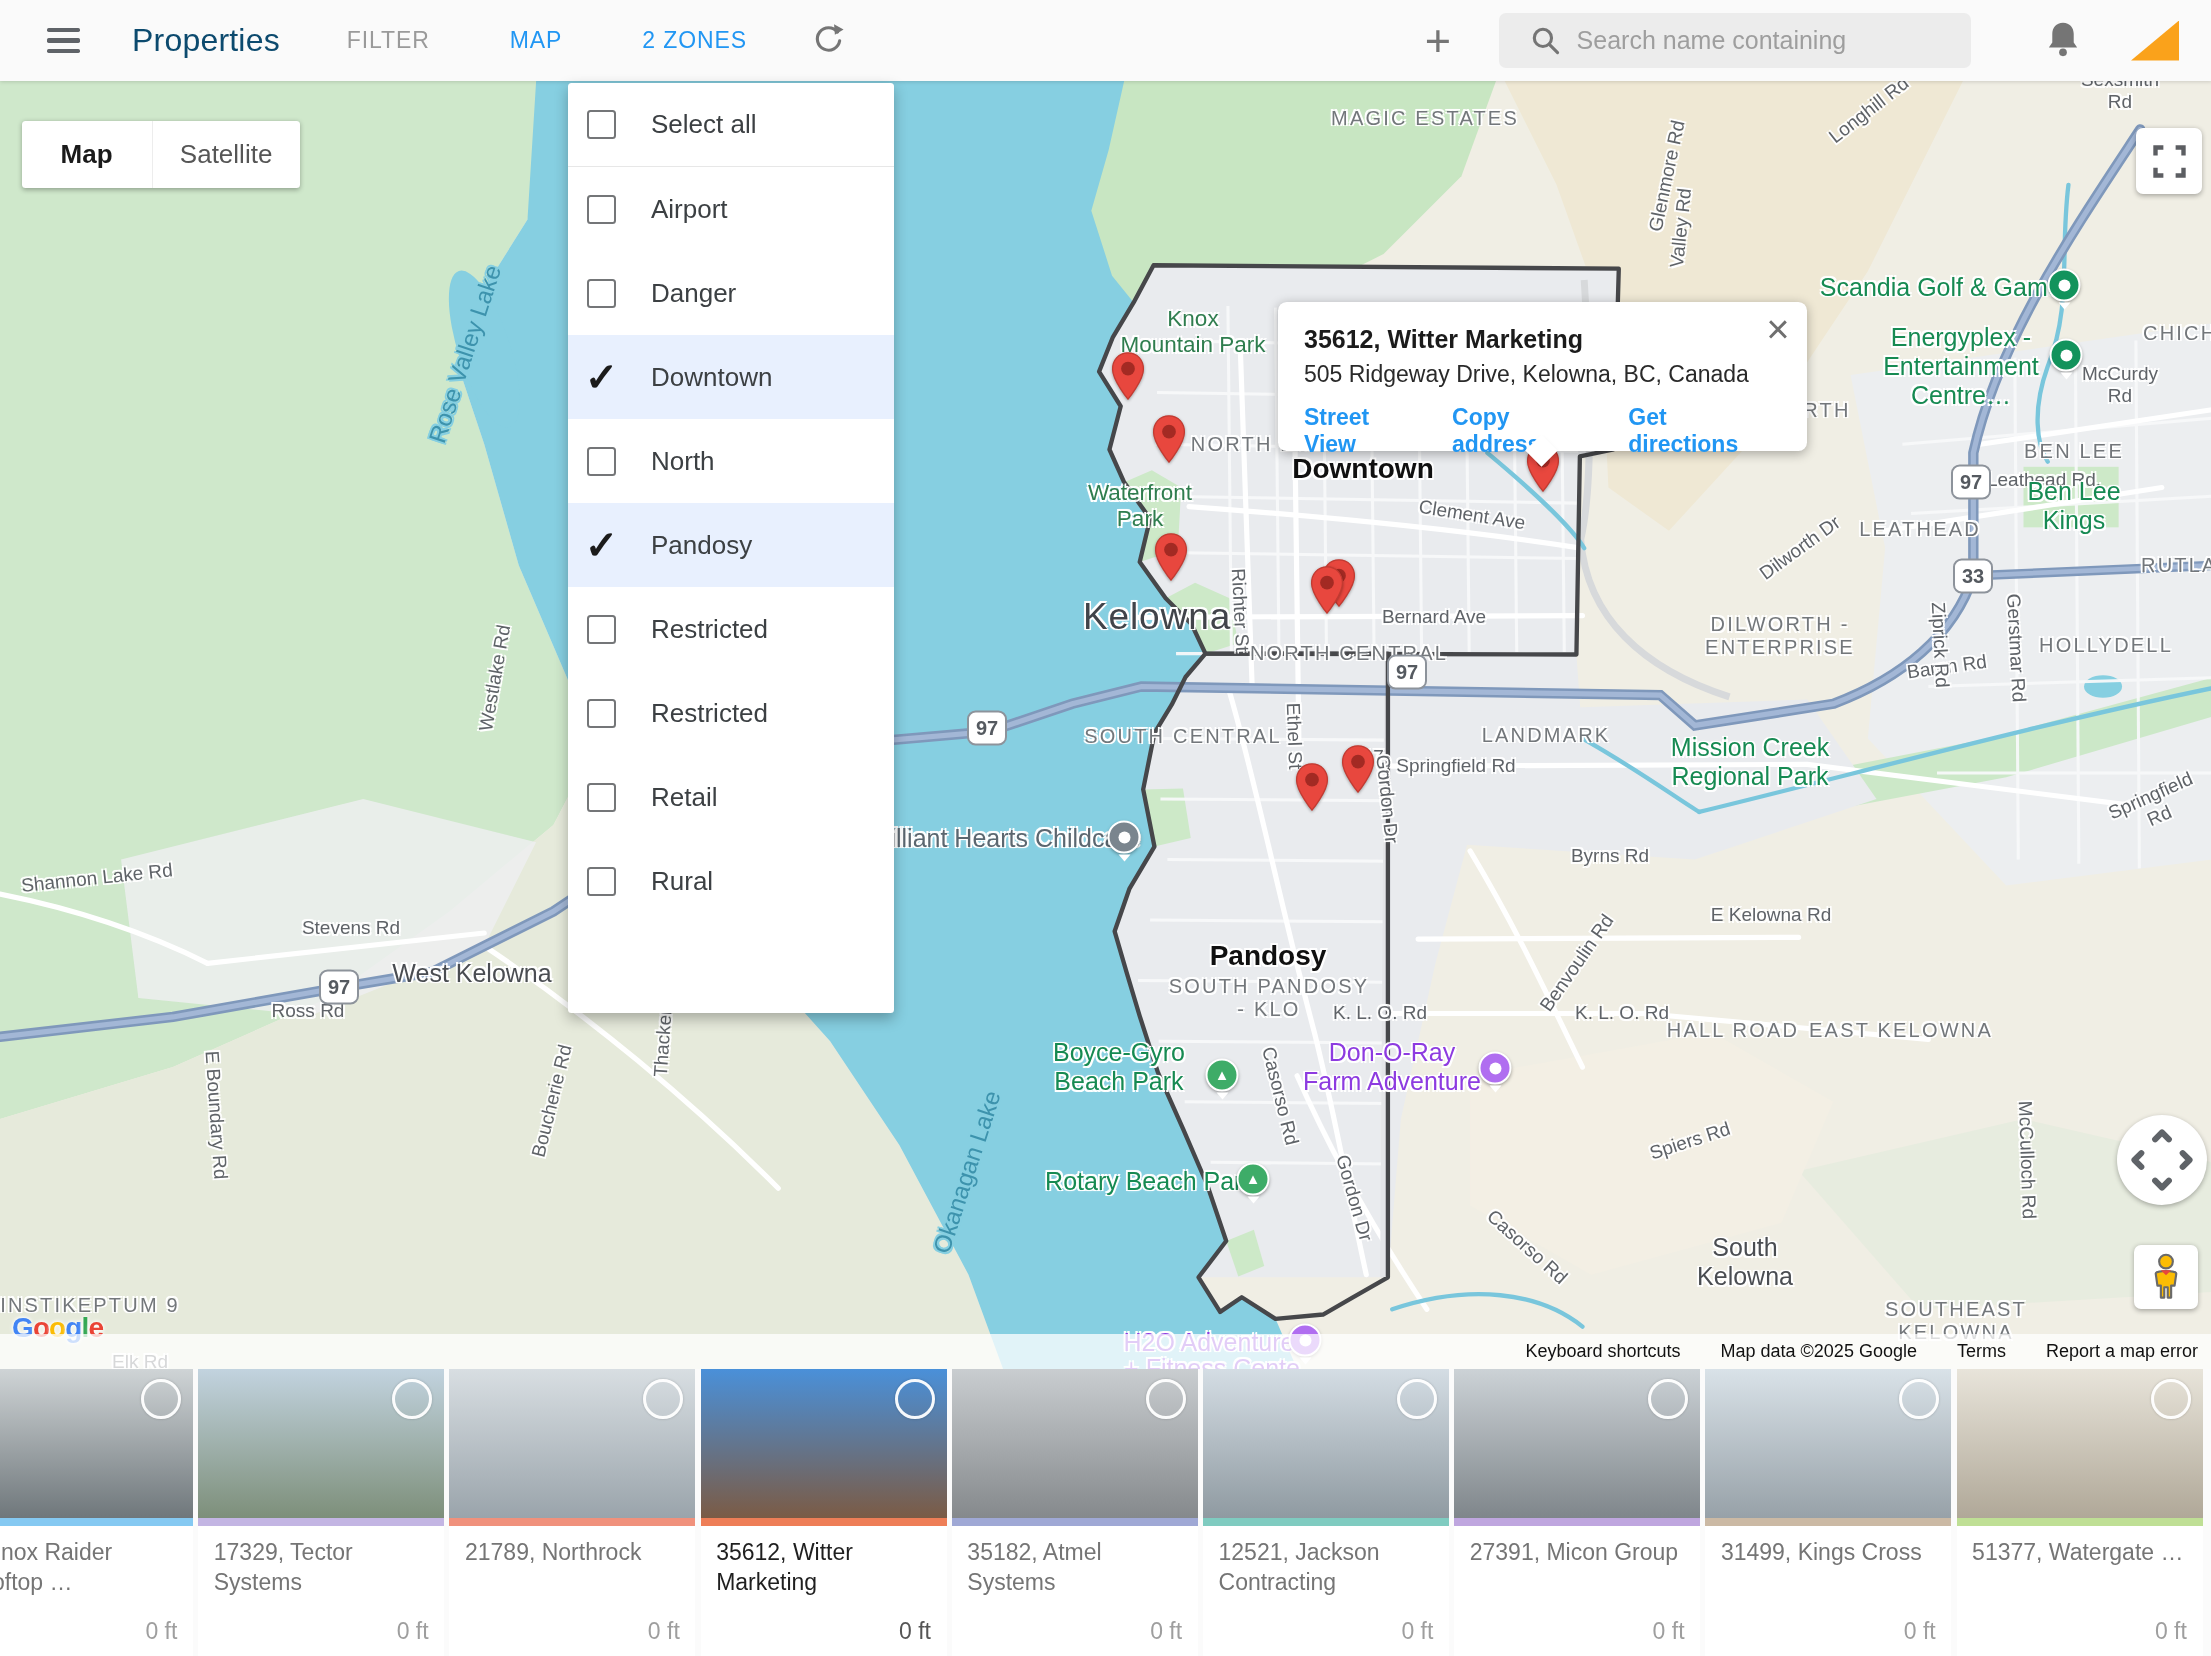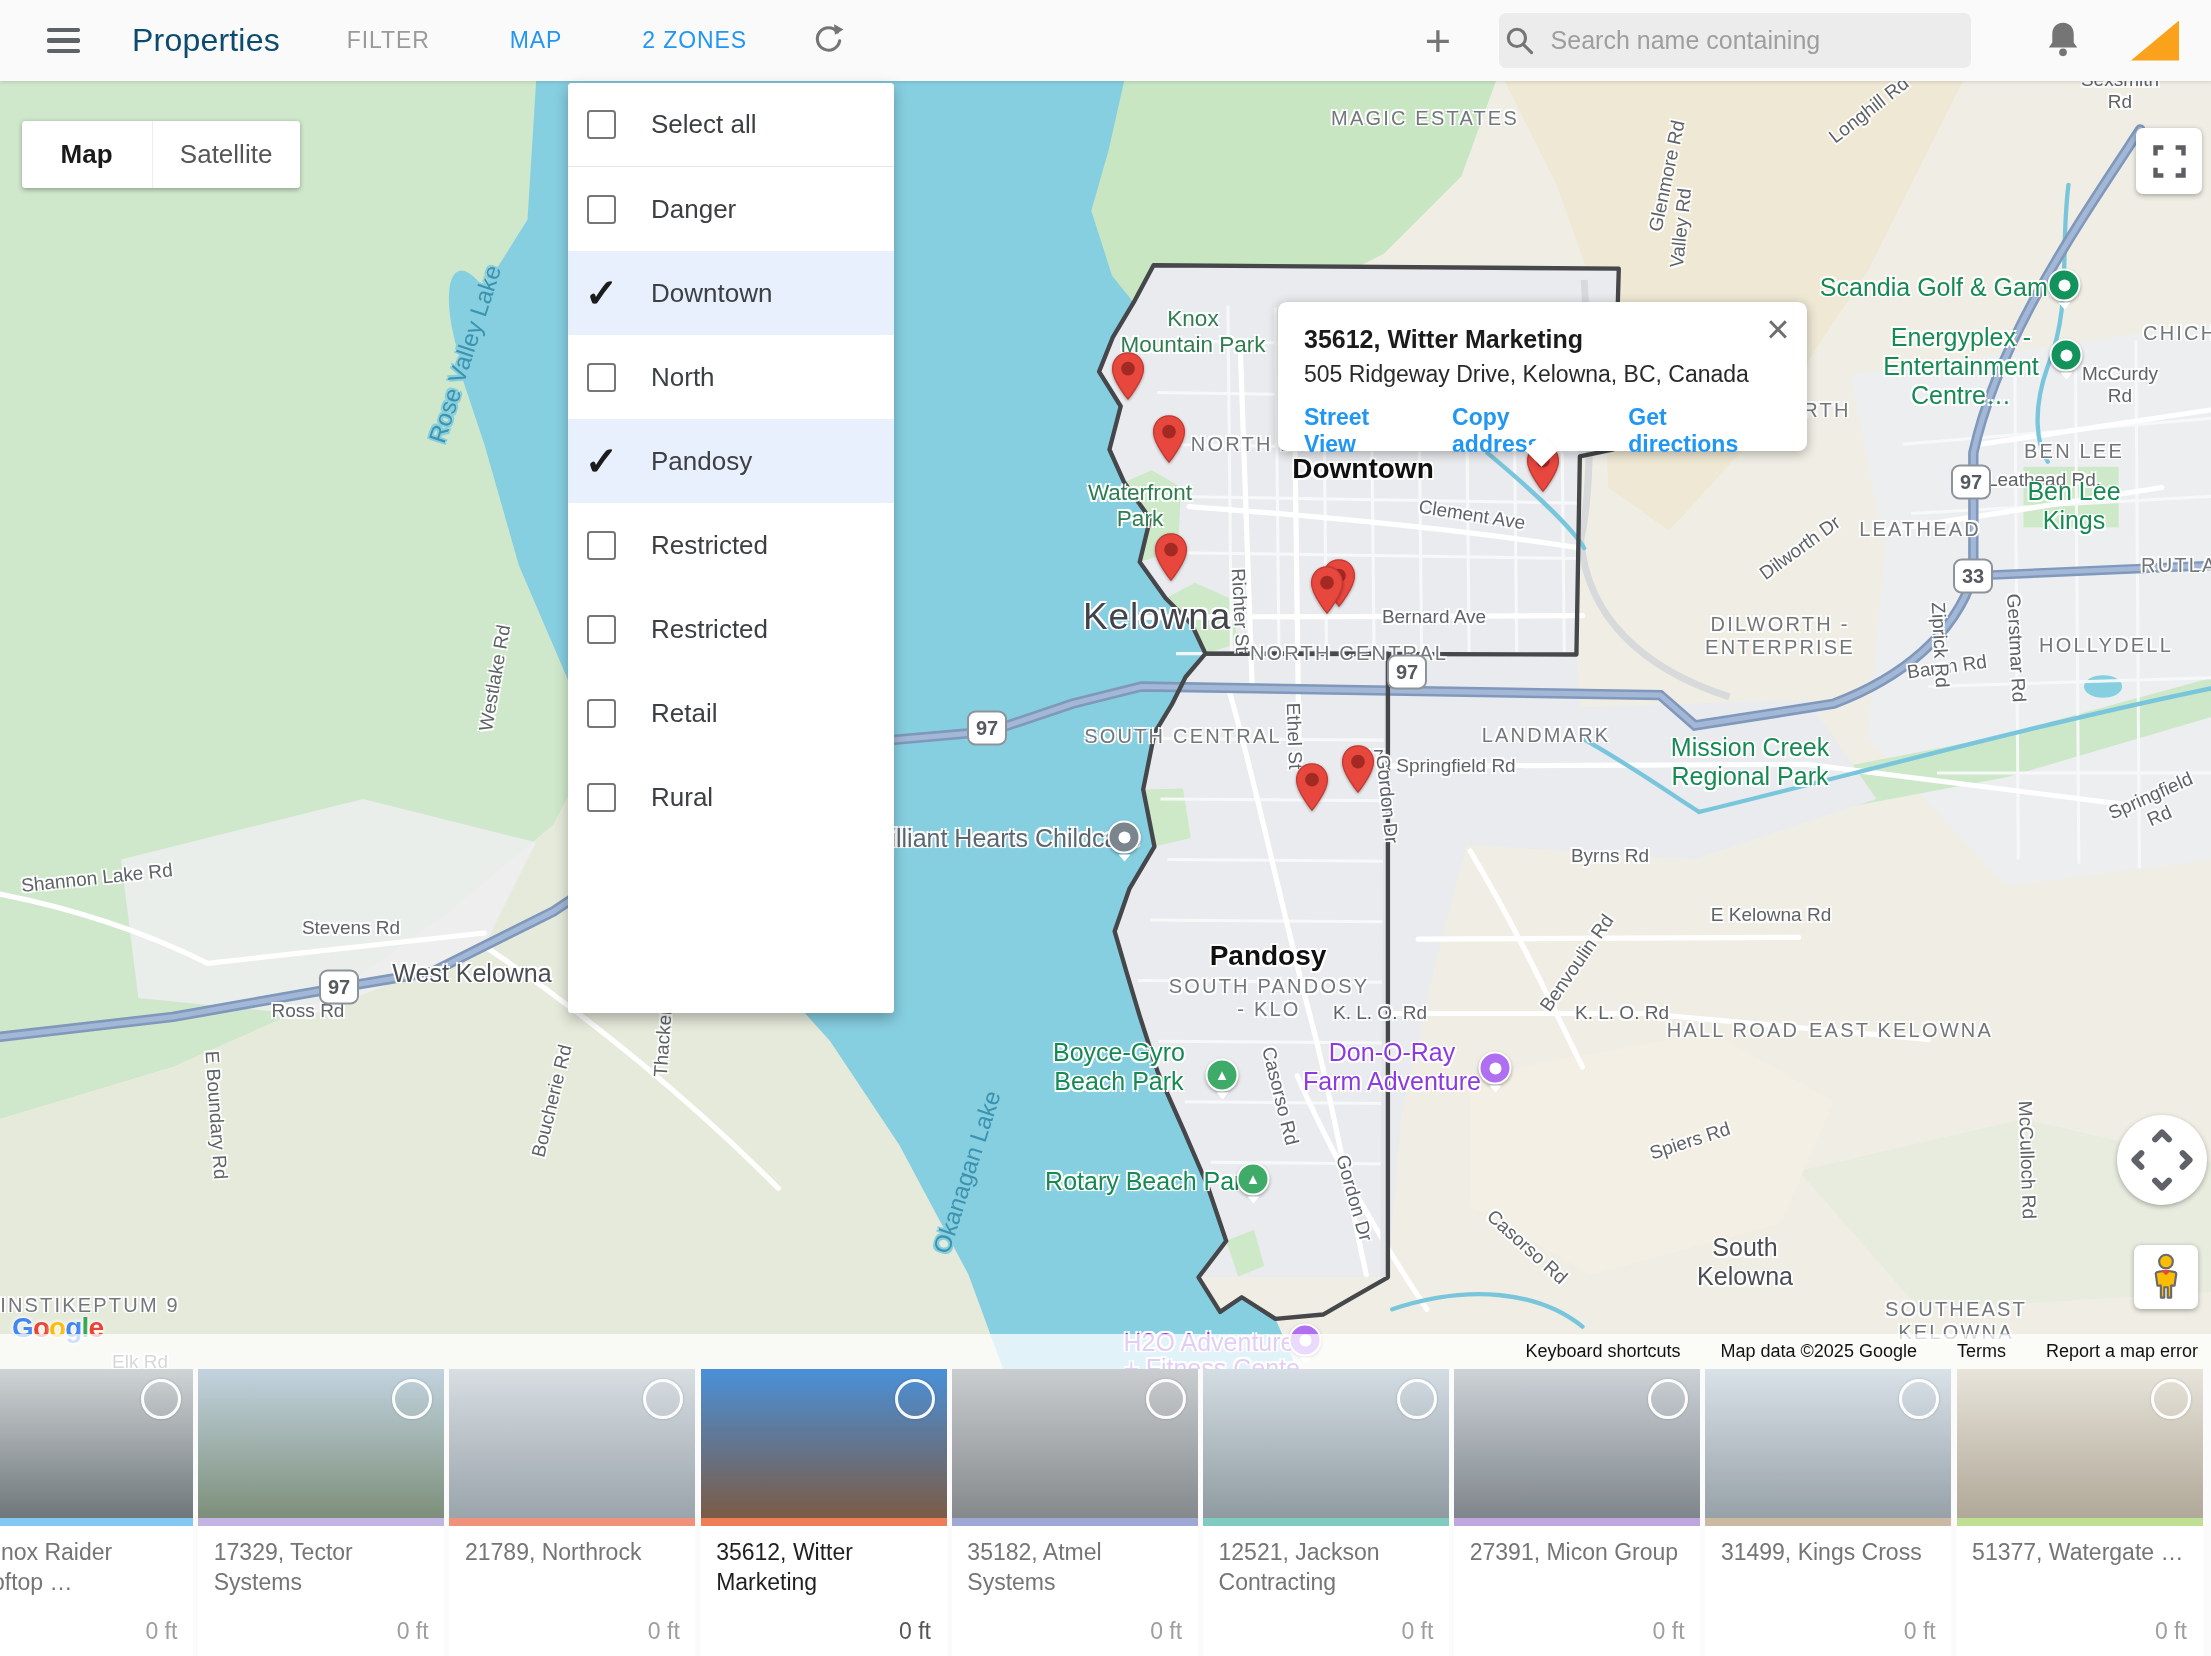--- a/index.html
+++ b/index.html
@@ -10,21 +10,21 @@
   header { position:absolute; left:0; top:0; width:2212px; height:81px; background:#fafafa;
            box-shadow:0 0.9px 4.3px rgba(0,0,0,.18); display:flex; align-items:center; z-index:30; }
   .hamburger { margin-left:47px; width:33px; display:flex; flex-direction:column; gap:6px; cursor:pointer; }
   .hamburger i { display:block; height:4.3px; background:#5f6368; border-radius:1.7px; }
   .app-title { margin-left:52px; font-size:32px; color:#0c4a6e; letter-spacing:0.2px; }
   .nav-filter { margin-left:67px; font-size:23px; color:#9a9a9a; letter-spacing:0.9px; cursor:pointer; }
   .nav-blue { margin-left:80px; font-size:23px; color:#2196F3; letter-spacing:0.9px; cursor:pointer; }
   .refresh-btn { margin-left:62px; cursor:pointer; }
   .spacer { flex:1; }
   .plus-btn { font-size:45px; font-weight:100; color:#757575; cursor:pointer; margin-right:48px; line-height:1; }
-  .searchbox { width:472px; height:55px; background:#ececec; border-radius:7px; display:flex; align-items:center; padding:0 5px; }
+  .searchbox { width:472px; height:55px; background:#ececec; border-radius:7px; display:flex; align-items:center; padding:0 31px; }
   .searchbox svg { flex:none; }
   .search-input { border:none; outline:none; background:transparent; font-size:25px; color:#444;
                   font-family:"Liberation Sans",sans-serif; margin-left:15.6px; width:372px; }
   .search-input::placeholder { color:#9e9e9e; }
   .bell-btn { margin-left:74px; cursor:pointer; }
   .logo-triangle { margin-left:50px; margin-right:33px; width:48px; height:40px; background:#FAA21B;
                    clip-path:polygon(100% 0, 100% 100%, 0 100%); }
 
   
   .map { position:absolute; left:0; top:81px; width:2212px; height:1288px; overflow:hidden; background:#f0eee4; cursor:grab; }
@@ -445,20 +445,24 @@
     </div>
   </div>
 
   <div class="zones-menu" id="zones-menu">
       <div class="zrow first">
         <span class="zbox"></span>
         <span class="zlabel">Select all</span>
       </div>
       <div class="zrow">
         <span class="zbox"></span>
+        <span class="zlabel">Airport</span>
+      </div>
+      <div class="zrow">
+        <span class="zbox"></span>
         <span class="zlabel">Danger</span>
       </div>
       <div class="zrow on">
         <span class="zcheckmark">✓</span>
         <span class="zlabel">Downtown</span>
       </div>
       <div class="zrow">
         <span class="zbox"></span>
         <span class="zlabel">North</span>
       </div>

